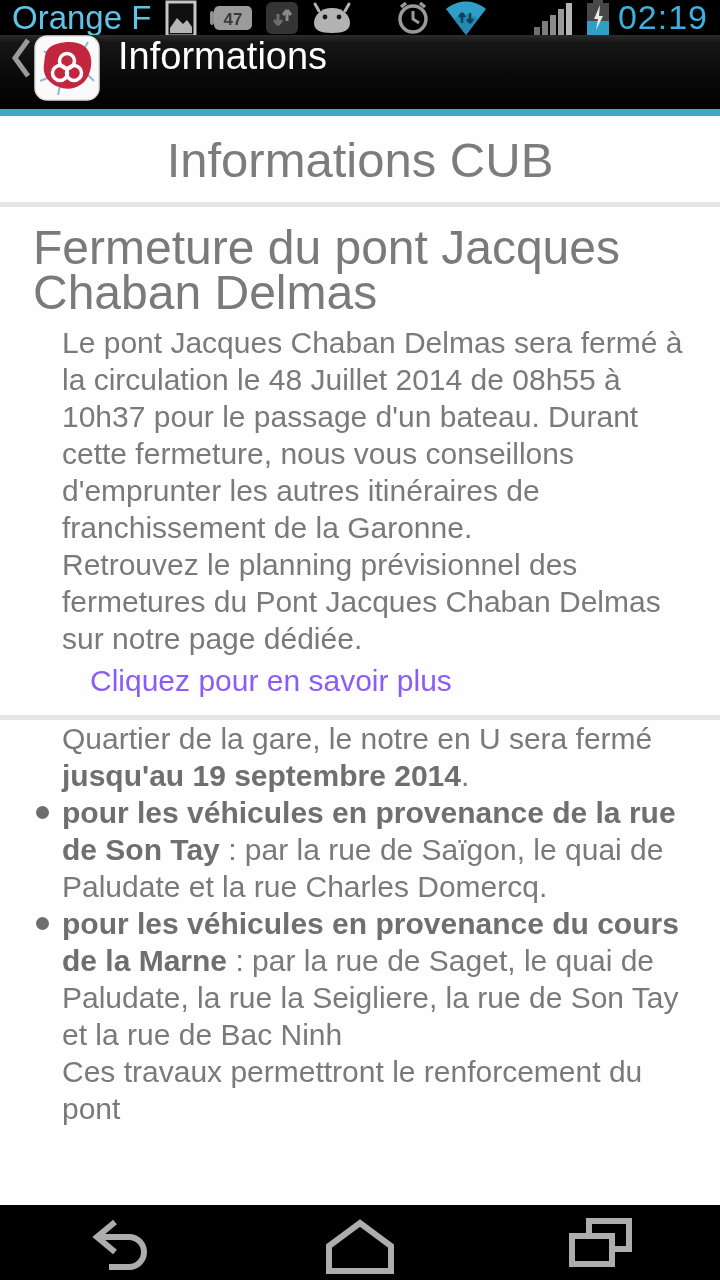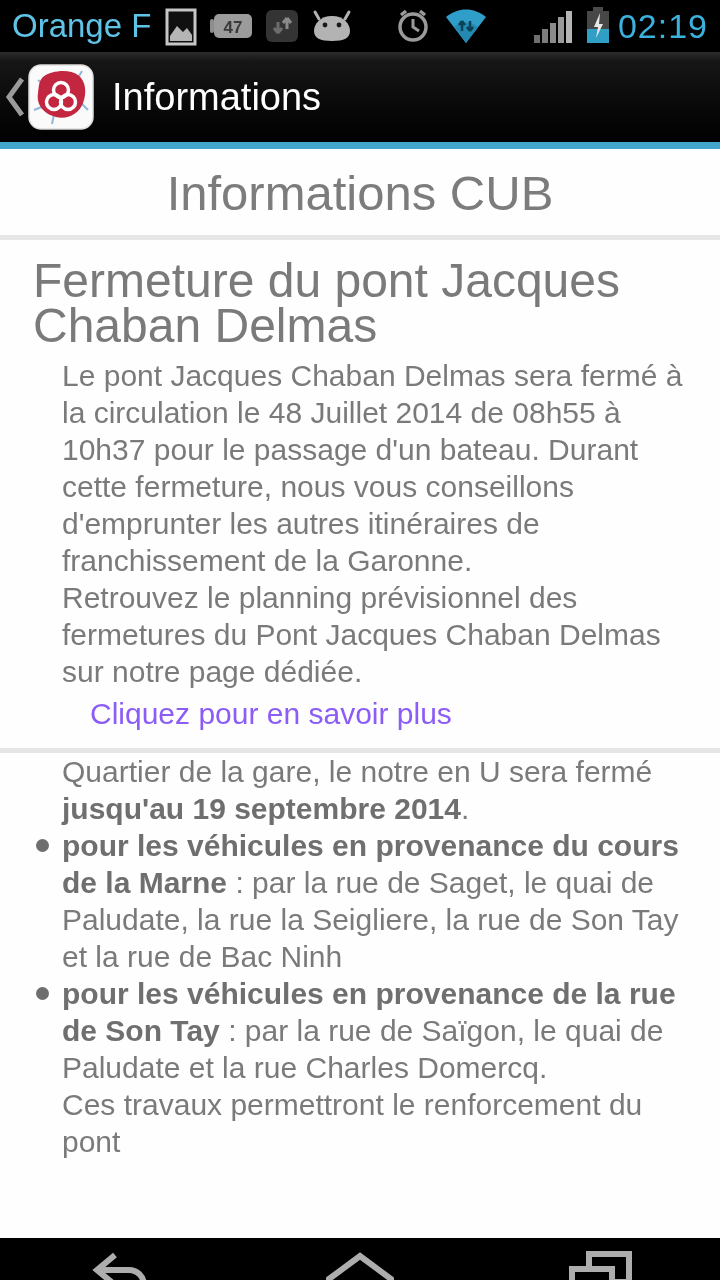--- a/index.html
+++ b/index.html
@@ -5,33 +5,33 @@
   html,body{margin:0;padding:0;}
   body{
     width:720px;height:1280px;
     font-family:"Liberation Sans", sans-serif;
     background:#000;
     display:flex;flex-direction:column;
     overflow:hidden;
   }
   
   .status-bar{
-    height:52px;background:#000;flex:0 0 auto;
+    height:35px;background:#000;flex:0 0 auto;
     display:flex;align-items:center;padding:0 12px;
   }
   .carrier{color:#5fc3e6;font-size:33px;margin-right:14px;white-space:nowrap;}
   .sb-ic{display:flex;align-items:flex-end;margin-right:12px;}
   .sb-right{margin-left:auto;display:flex;align-items:center;}
   .gap30{width:34px;}
   .clock-time{color:#3cb1dd;font-size:34px;margin-left:8px;letter-spacing:1px;}
   
   .action-bar{
-    height:90px;flex:0 0 auto;
+    height:74px;flex:0 0 auto;
     background:linear-gradient(180deg,#2c2c2c 0%,#161616 10%,#0a0a0a 55%,#000 100%);
-    display:flex;align-items:center;padding:0 8px 0 4px;
+    display:flex;align-items:flex-start;padding:0 8px 0 10px;
   }
   .app-icon{margin-left:2px;}
   .ab-title{color:#ffffff;font-size:38px;margin-left:18px;font-weight:400;}
   .accent-line{height:7px;background:#41a6c9;flex:0 0 auto;}
   
   .content{
     background:#fefefe;height:1089px;flex:0 0 auto;
     overflow:hidden;color:#7a7a7a;
   }
   .page-title{
@@ -175,22 +175,22 @@
     <p class="read-more">Cliquez pour en savoir plus</p>
     <div class="a1-bottom-pad"></div>
   </div>
 
   <div class="divider"></div>
 
   <div class="article">
     <div class="article-body">
       <p><span>Quartier de la gare, le notre en U sera fermé </span><b>jusqu'au 19 septembre 2014</b><span>.</span></p>
       <ul class="deviations">
+        <li><b>pour les véhicules en provenance de la rue de Son Tay</b><span> : par la rue de Saïgon, le quai de Paludate et la rue Charles Domercq.</span></li>
         <li><b>pour les véhicules en provenance du cours de la Marne</b><span> : par la rue de Saget, le quai de Paludate, la rue la Seigliere, la rue de Son Tay et la rue de Bac Ninh</span></li>
-        <li><b>pour les véhicules en provenance de la rue de Son Tay</b><span> : par la rue de Saïgon, le quai de Paludate et la rue Charles Domercq.</span></li>
       </ul>
       <p>Ces travaux permettront le renforcement du pont</p>
     </div>
   </div>
 </div>
 
 <div class="nav-bar">
   <div class="nav-zone">
     <svg width="74" height="60" viewBox="0 0 74 60">
       <path d="M32 7 L14 22 L32 37" stroke="#adadad" stroke-width="6" fill="none"></path>

